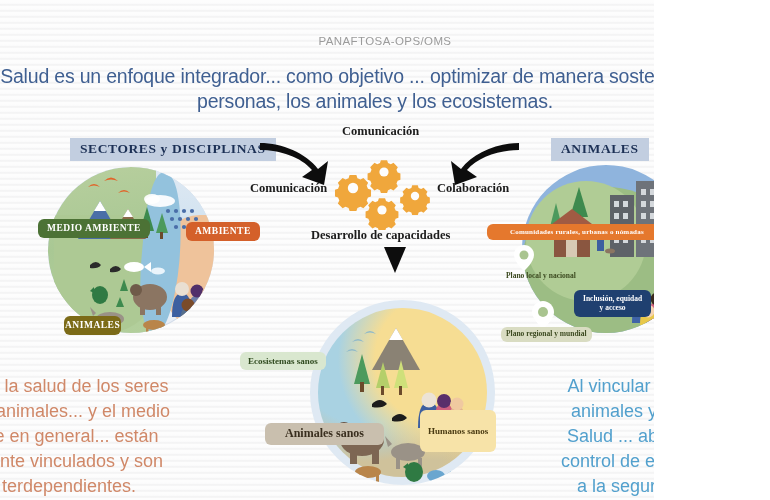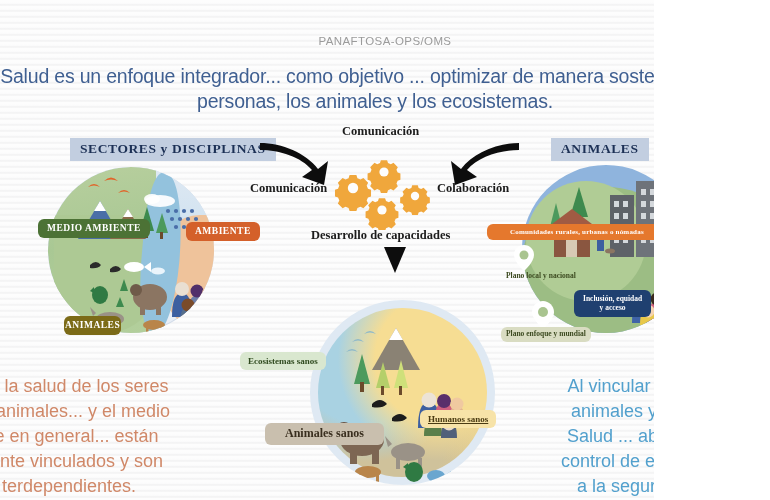--- a/index.html
+++ b/index.html
@@ -212,22 +212,21 @@
   #tag-animales-sanos {
     left: 265px; top: 423px;
     background: #c9bfae; color: #3a2f1f;
     font-size: 12px;
     padding: 4px 20px;
   }
   #tag-humanos-sanos {
     left: 420px; top: 410px;
     background: #f7e3a8; color: #4a3b12;
     font-size: 9px;
-    padding: 4px 8px;
-    text-decoration: underline;
+    padding: 16px 8px;
   }
 
   
   #gears { position: absolute; left: 327px; top: 152px; width: 112px; height: 78px; }
   .proc-word {
     position: absolute;
     font-family: "Liberation Serif", serif;
     font-weight: bold;
     font-size: 12.5px;
     color: #1b1b1b;
@@ -473,21 +472,21 @@
     <path d="M11 1 C5 1 1 5.5 1 11 C1 18 11 27 11 27 C11 27 21 18 21 11 C21 5.5 17 1 11 1 Z" fill="#ffffff"></path>
     <circle cx="11" cy="11" r="4.5" fill="#a9c48f"></circle>
   </svg>
   <svg class="pin" id="pin-2" width="24" height="30" viewBox="0 0 24 30">
     <path d="M12 1 C6 1 1 6 1 12 C1 19.5 12 29 12 29 C12 29 23 19.5 23 12 C23 6 18 1 12 1 Z" fill="#ffffff"></path>
     <circle cx="12" cy="12" r="5" fill="#a9c48f"></circle>
   </svg>
 
   <div class="tagbox" id="tag-comunidades">Comunidades rurales, urbanas o nómadas</div>
   <div class="tagbox" id="tag-plano-local">Plano local y nacional</div>
-  <div class="tagbox" id="tag-plano-regional">Plano enfoque y mundial</div>
+  <div class="tagbox" id="tag-plano-regional">Plano regional y mundial</div>
   <div class="tagbox" id="tag-inclusion" style="white-space:pre-line;">Inclusión, equidad
 y acceso</div>
 
 
   <div class="globe" id="globe-center">
     <div class="landmass" id="cc-blue"></div>
     <svg width="185" height="185" viewBox="0 0 185 185" style="position:absolute;left:0;top:0">
 
       <path d="M62 70 L86 28 L110 70 Z" fill="#8a8274"></path>
       <path d="M86 28 L93 40 L79 40 Z" fill="#ffffff"></path>

